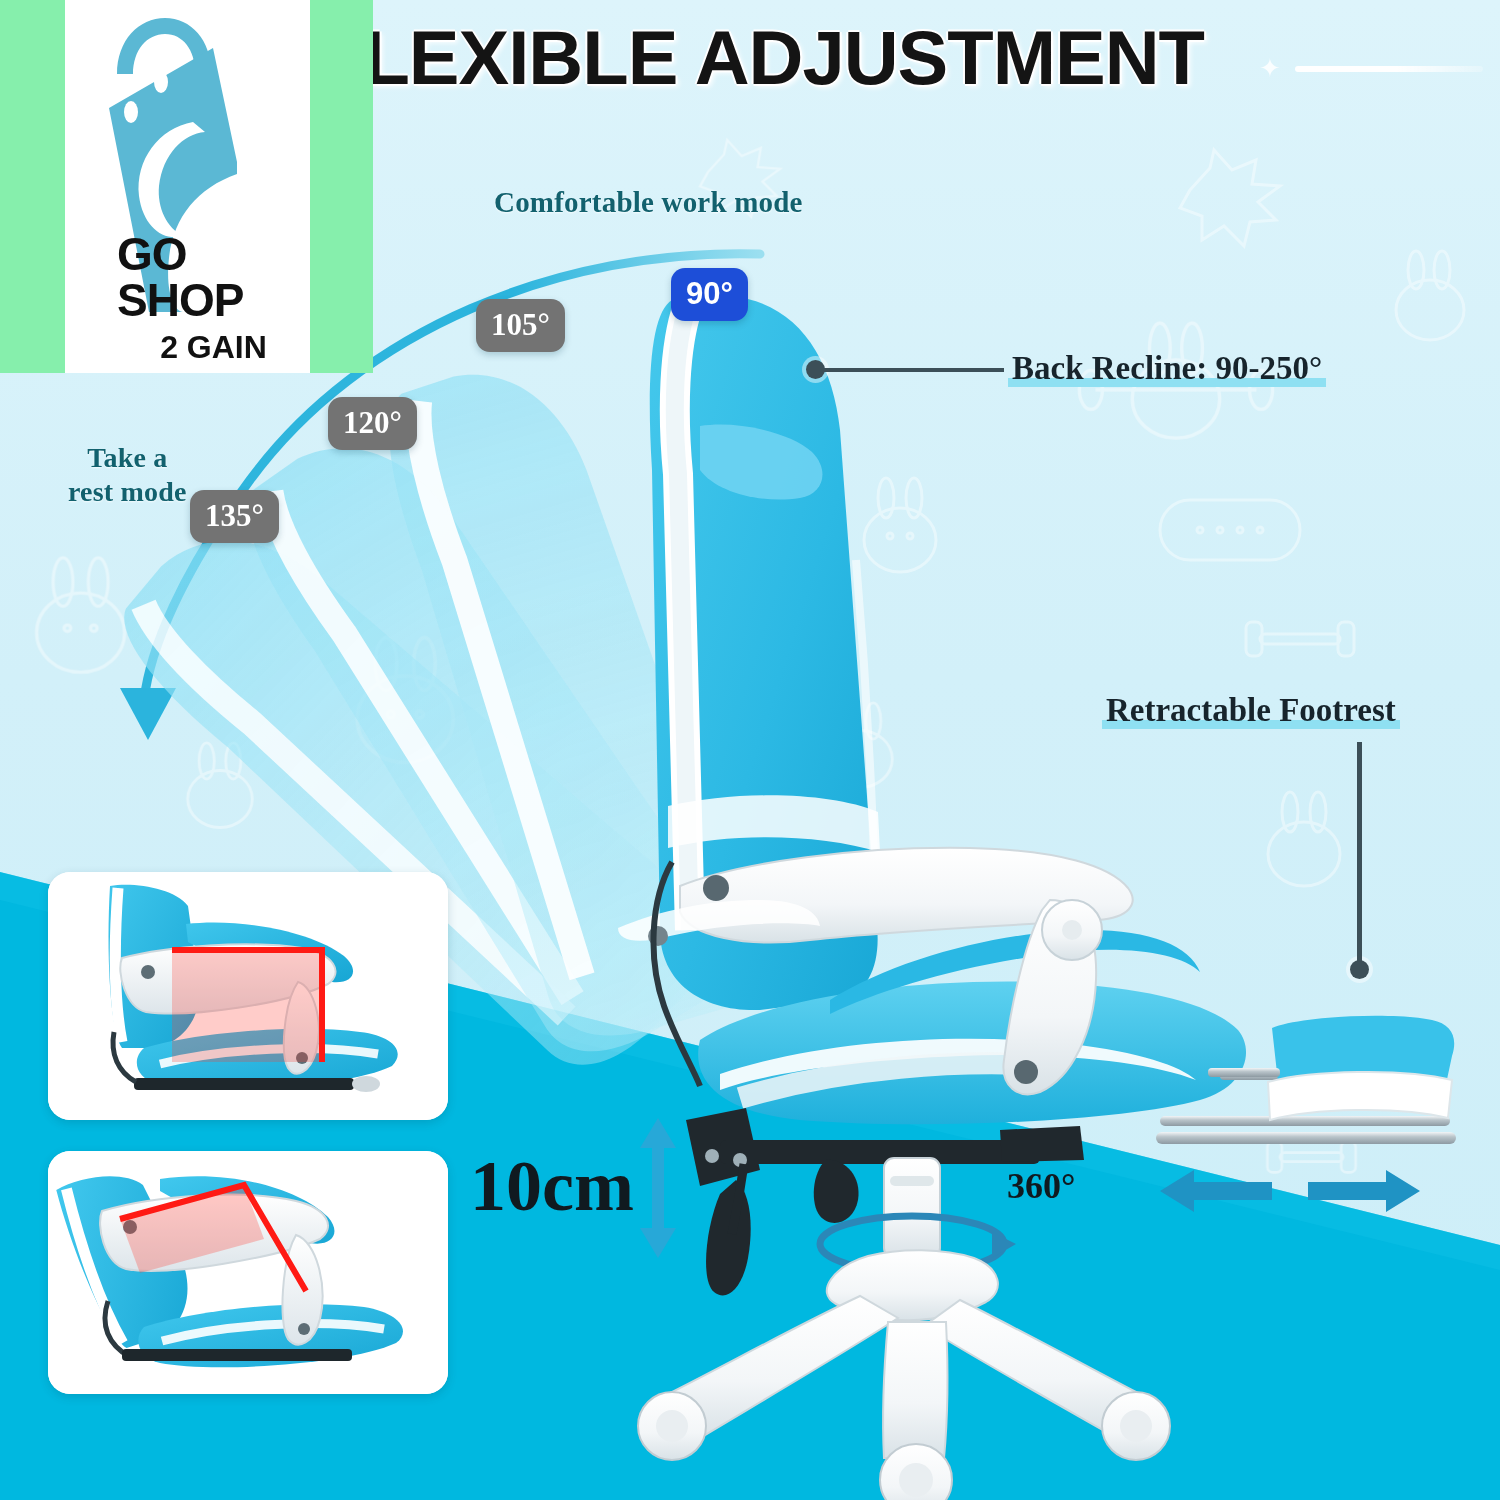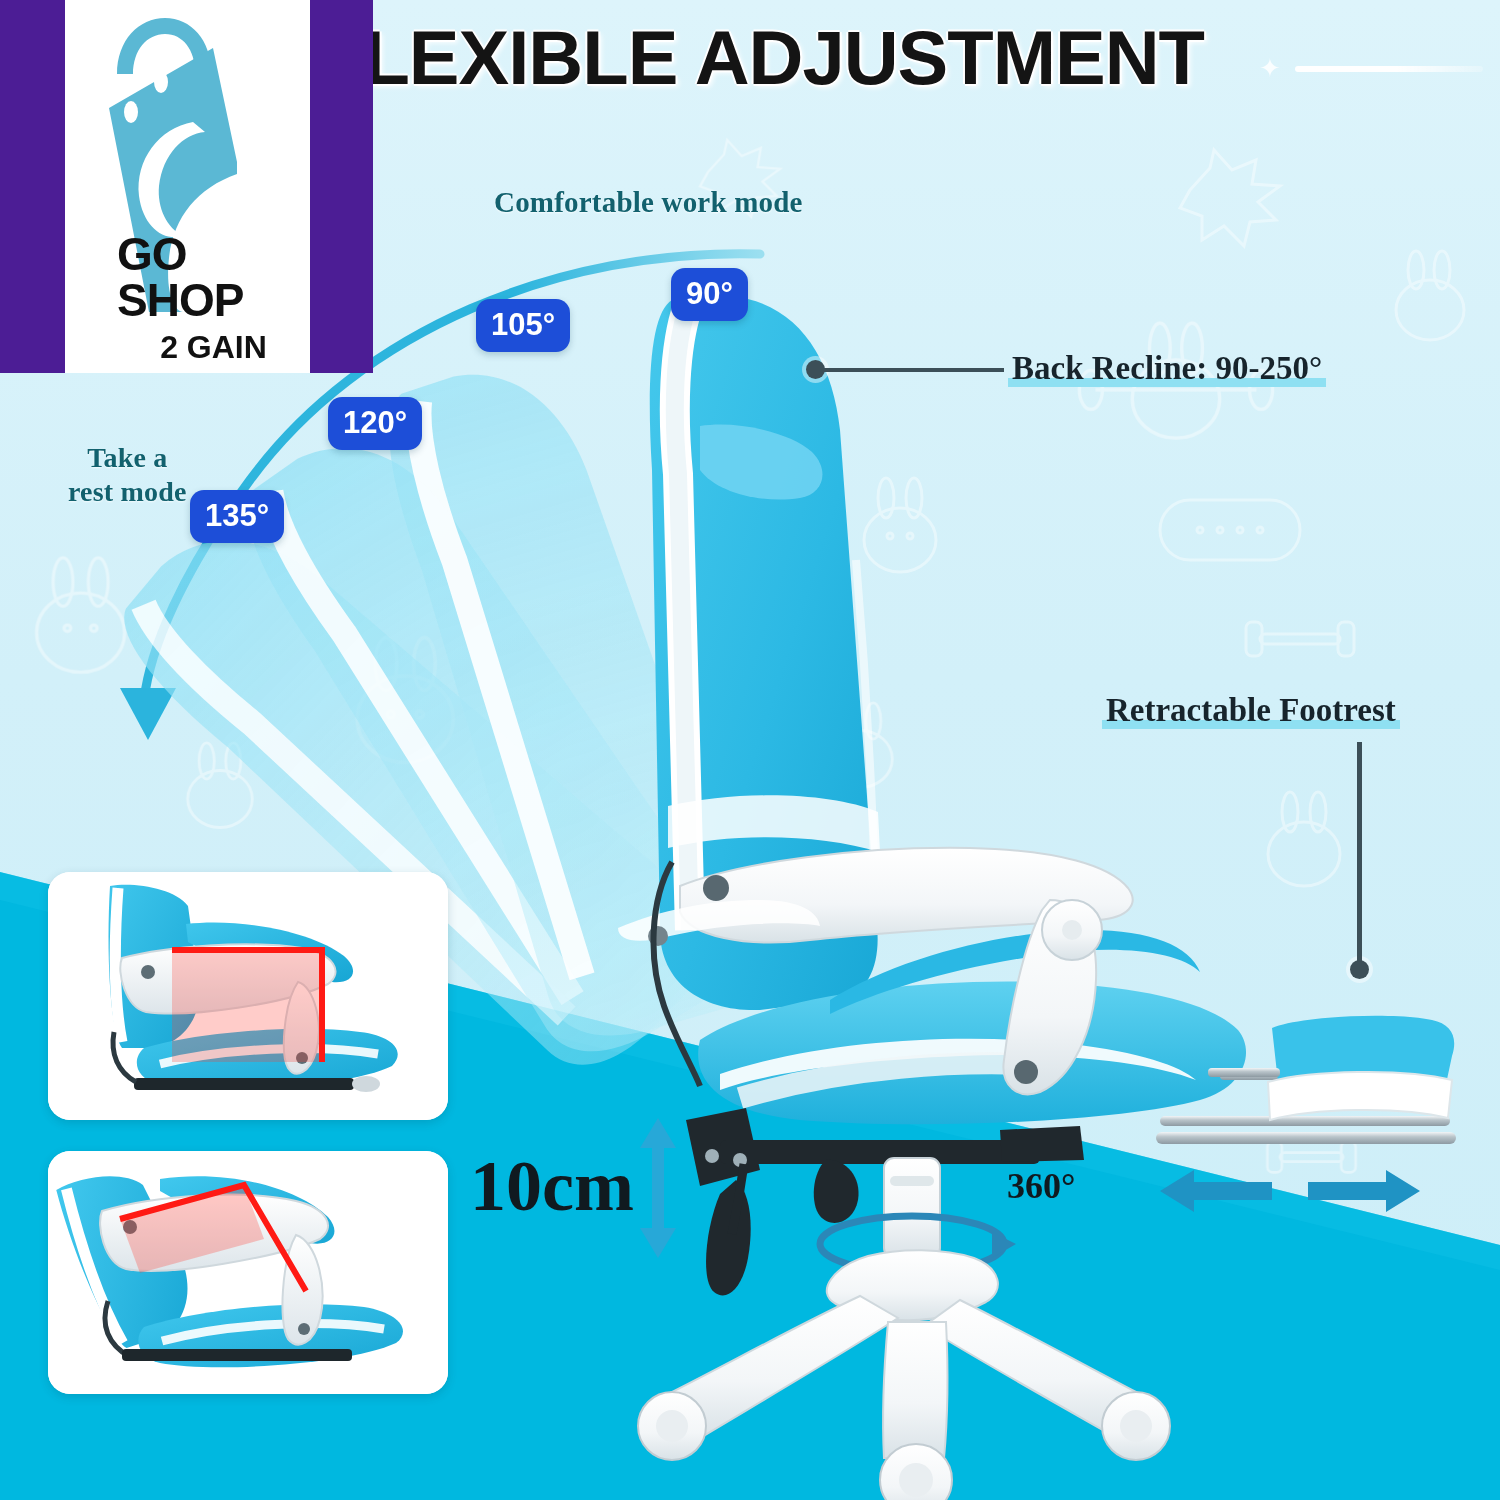--- a/index.html
+++ b/index.html
@@ -33,21 +33,21 @@
     font-size:29px;font-weight:bold;letter-spacing:.2px;white-space:nowrap;
     text-shadow:0 1px 2px rgba(255,255,255,.8);}
   #mode-work{left:494px;top:186px;}
   #mode-mid{left:300px;top:219px;}
   #mode-rest{left:68px;top:441px;text-align:center;line-height:1.22;font-size:28px;}
 
   
   .badge{position:absolute;border-radius:14px;color:#fff;font-family:"Liberation Sans",sans-serif;
     font-weight:bold;font-size:31px;line-height:1;padding:10px 15px 12px;
     box-shadow:0 3px 7px rgba(0,60,80,.22);}
-  .badge.dark{background:#1d4ed8;}
+  .badge.dark{background:#737373;font-family:Liberation Serif, serif;}
   .badge.bright{background:#1d4ed8;}
   #badge-90{left:671px;top:268px;}
   #badge-105{left:476px;top:299px;}
   #badge-120{left:328px;top:381px;margin-top:16px;}
   #badge-135{left:190px;top:490px;}
 
   
   .sweep{position:absolute;left:0;top:0;width:1500px;height:1500px;pointer-events:none;}
 
   
@@ -73,21 +73,21 @@
   
   .inset{position:absolute;background:#ffffff;border-radius:22px;overflow:hidden;
     box-shadow:0 3px 10px rgba(0,60,80,.18);}
   #inset-1{left:48px;top:872px;width:400px;height:248px;}
   #inset-2{left:48px;top:1151px;width:400px;height:243px;}
   .inset svg{width:100%;height:100%;display:block;}
   #caption-linkage{position:absolute;left:48px;top:1400px;width:400px;text-align:center;
     font-family:"Liberation Serif",serif;font-weight:bold;font-size:37px;color:#122c33;}
 
   
-  #logo-overlay{position:absolute;left:0;top:0;width:373px;height:373px;background:#4c1d95;}
+  #logo-overlay{position:absolute;left:0;top:0;width:373px;height:373px;background:#86efac;}
   #logo-card{position:absolute;left:65px;top:0;width:245px;height:373px;background:#fff;
     display:flex;flex-direction:column;align-items:center;justify-content:flex-end;padding-bottom:10px;
     box-sizing:border-box;}
   #logo-bag{position:absolute;left:22px;top:12px;width:160px;height:300px;}
   #logo-go{position:relative;font-family:"Liberation Sans",sans-serif;font-weight:bold;
     font-size:46px;color:#111;letter-spacing:-1px;margin-left:52px;line-height:1;}
   #logo-sub{position:relative;font-family:"Liberation Sans",sans-serif;font-weight:bold;
     font-size:32px;color:#111;letter-spacing:0px;margin-left:52px;margin-top:8px;line-height:1;}
 </style>
 </head>

